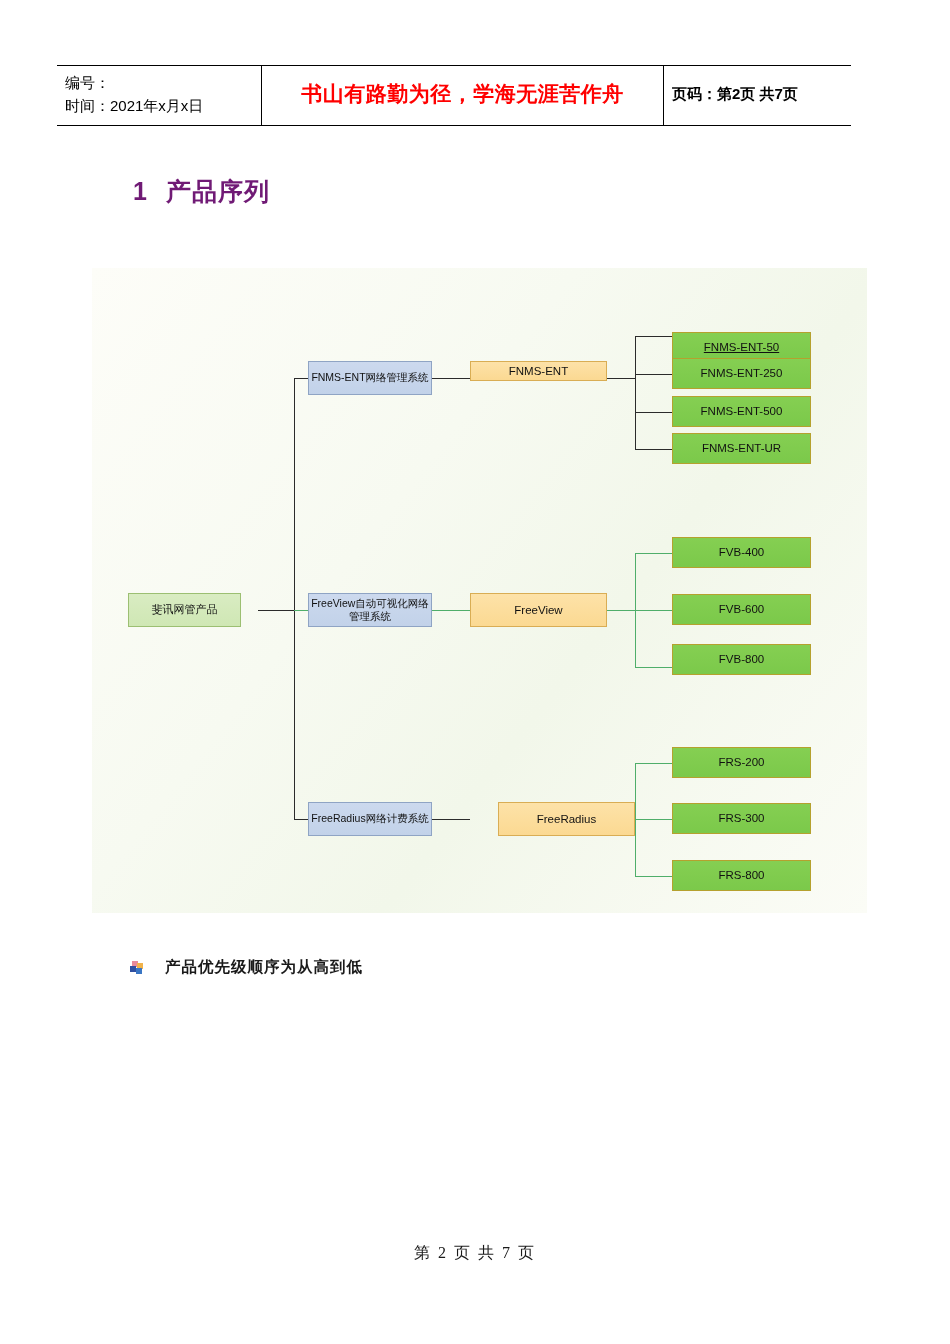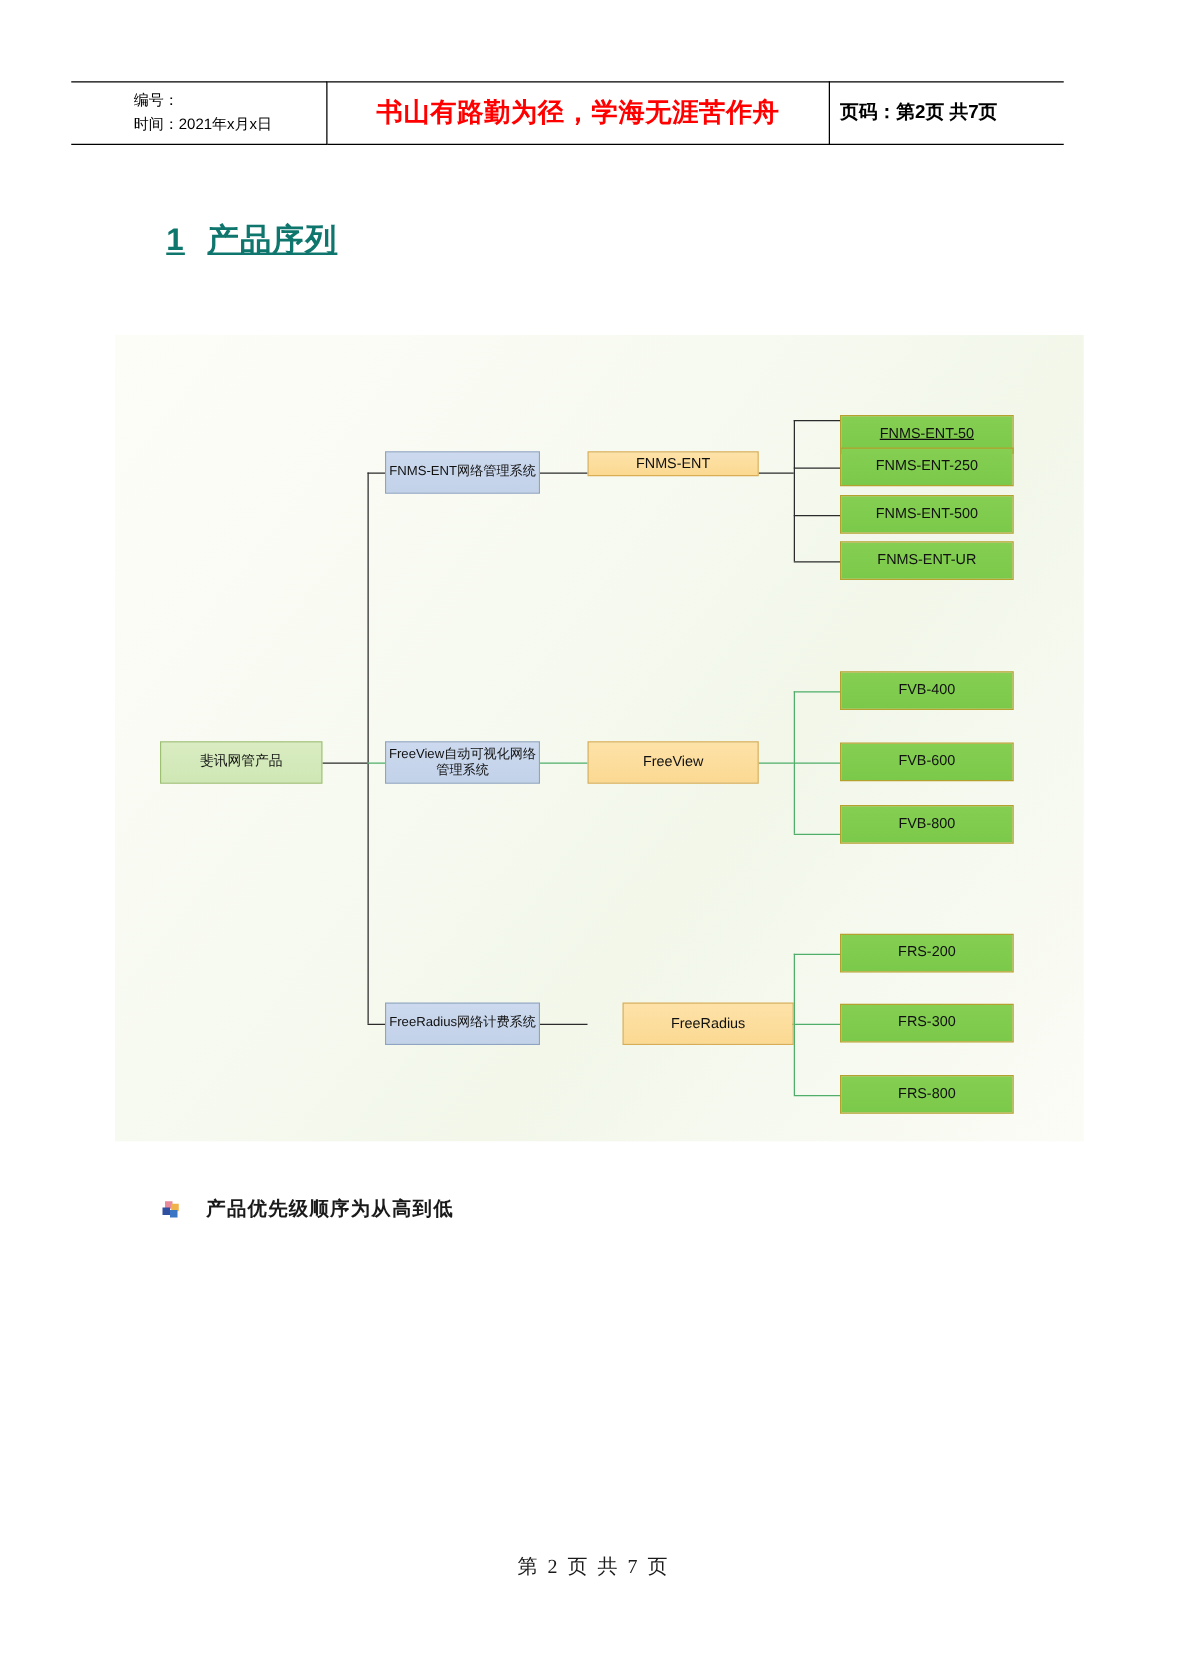--- a/index.html
+++ b/index.html
@@ -29,26 +29,25 @@
     border-left: 1.1px solid #000;
     border-right: 1.1px solid #000;
     padding: 5px 8px 7px 8px;
     vertical-align: middle;
   }
   .header-table td.hcell-left  { border-left: none; width: 188px; }
   .header-table td.hcell-mid   { width: 385px; text-align: center; }
   .header-table td.hcell-right { border-right: none; }
 
   .hline {
-    font-size: 12px;
+    font-size: 15px;
     line-height: 1.55;
     color: #000;
     white-space: nowrap;
     font-family: "Liberation Sans", "DejaVu Sans", sans-serif;
-    margin-left: 42px;
   }
   .motto {
     color: #ff0000;
     font-size: 21px;
     font-weight: bold;
     letter-spacing: 0.5px;
     font-family: "Liberation Serif", "DejaVu Serif", serif;
     white-space: nowrap;
   }
   .pageno {
@@ -58,24 +57,23 @@
     font-weight: bold;
   }
 
   
   .section-heading {
     position: absolute;
     left: 133px;
     top: 175px;
     font-size: 25px;
     font-weight: bold;
-    color: #0f766e;
+    color: #701a75;
     letter-spacing: 1px;
     white-space: nowrap;
-    text-decoration: underline;
   }
   .section-heading .num { margin-right: 18px; }
 
   
   .diagram {
     position: absolute;
     left: 92px;
     top: 268px;
     width: 775px;
     height: 645px;
@@ -191,21 +189,21 @@
   </tr>
 </tbody>
   </table>
 
 <div class="section-heading">
   <span class="num">1</span><span>产品序列</span>
 </div>
 
 <div class="diagram">
 
-  <div class="node root" style="left:36px; top:325px; width:130px; height:34px;text-align:right;">
+  <div class="node root" style="left:36px; top:325px; width:113px; height:34px;text-align:right;">
     <span>斐讯网管产品</span>
   </div>
 
   <div class="conn h k-black" style="left:166px; top:342px; width:36px;"></div>
 
   <div class="conn v k-black" style="left:202px; top:110px; height:232px;"></div>
 
   <div class="conn v k-black" style="left:202px; top:342px; height:209px;"></div>
 
   <div class="conn h k-black" style="left:202px; top:110px; width:14px;"></div>

